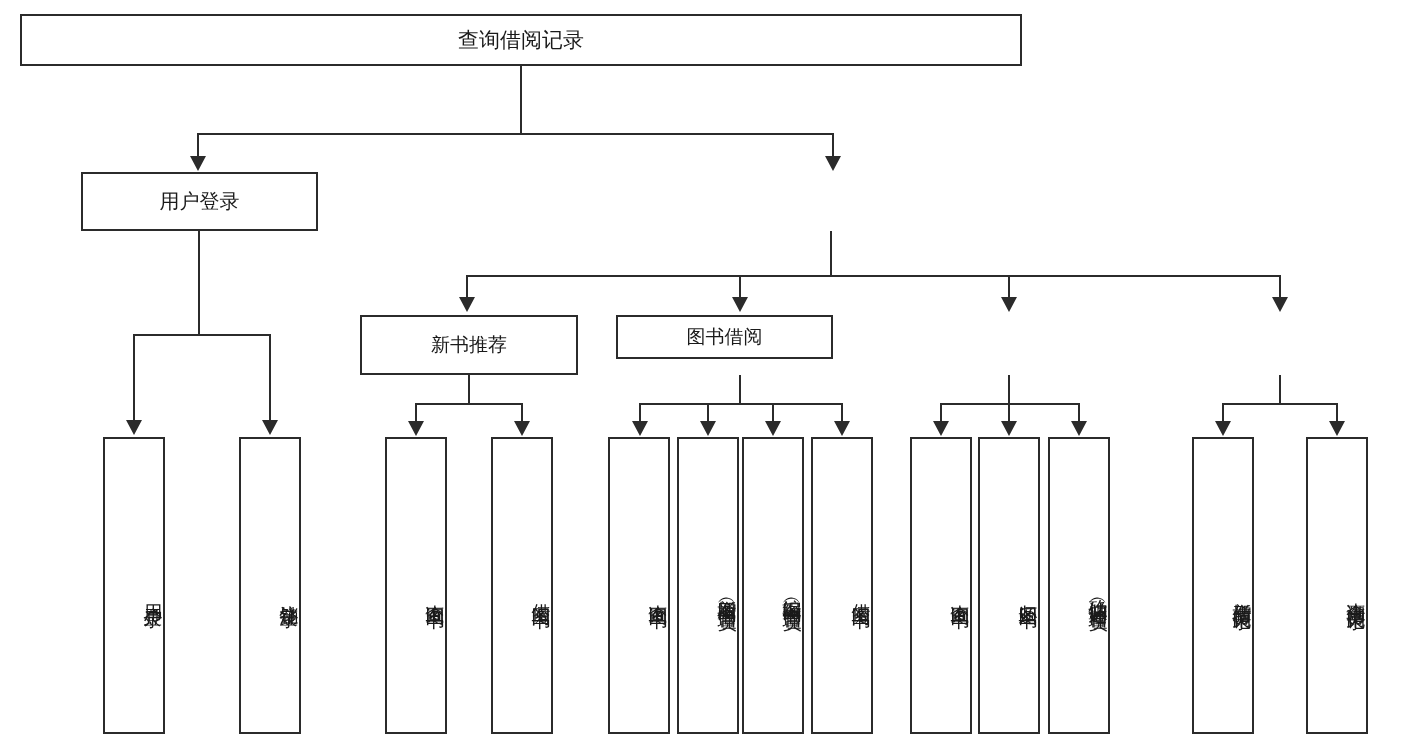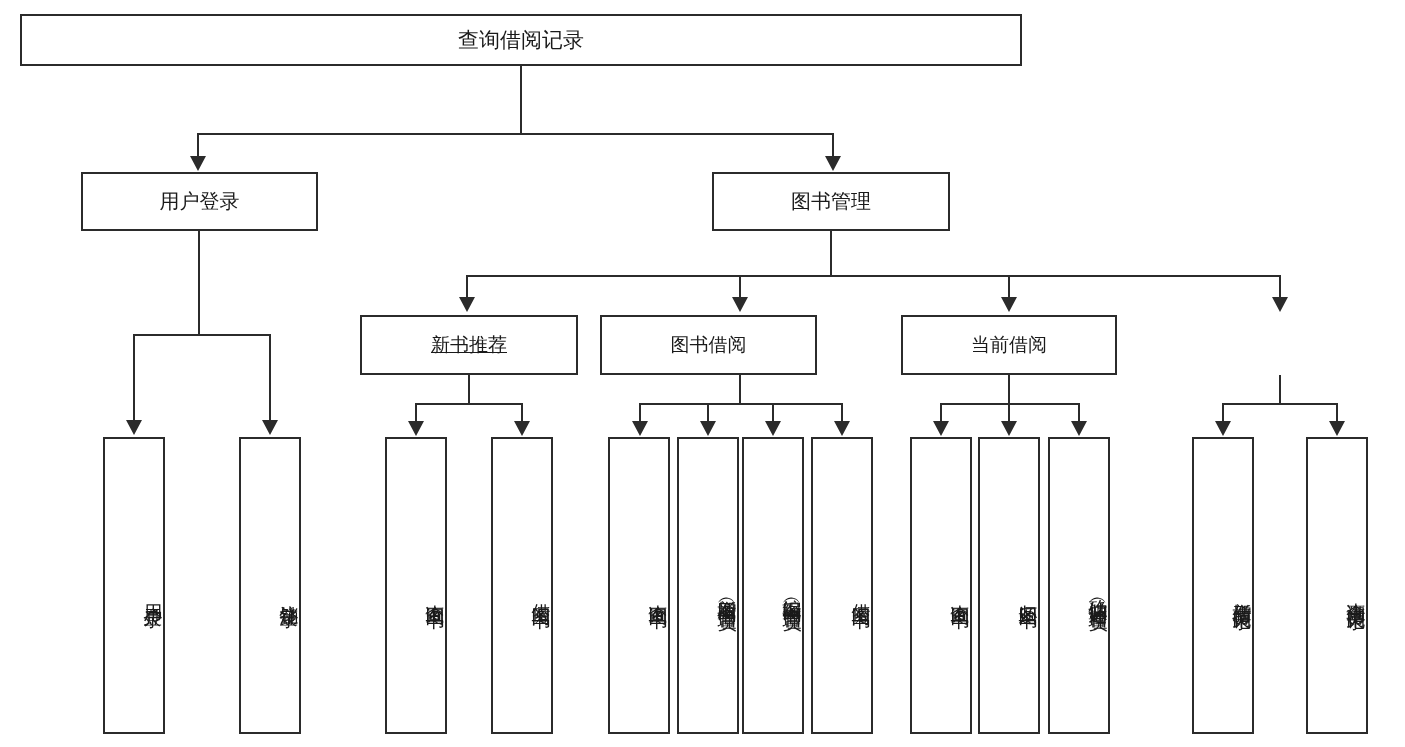--- a/index.html
+++ b/index.html
@@ -86,51 +86,45 @@
 
   <div class="edge h" style="left:197px; top:133px; width:637px;"></div>
 
   <div class="edge v" style="left:197px; top:133px; height:26px;"></div>
   <div class="arrow" style="left:190px; top:156px;"></div>
   <div class="edge v" style="left:832px; top:133px; height:26px;"></div>
   <div class="arrow" style="left:825px; top:156px;"></div>
 
   <div class="node lvl2" style="left:81px; top:172px; width:237px; height:59px;">
     <span>用户登录</span>
-  </div>
-  <div class="node lvl2" style="left:712px; top:172px; width:238px; height:59px;">
-    <span>图书管理</span>
   </div>
 
   <div class="edge v" style="left:198px; top:231px; height:104px;"></div>
   <div class="edge h" style="left:133px; top:334px; width:138px;"></div>
   <div class="edge v" style="left:133px; top:334px; height:87px;"></div>
   <div class="arrow" style="left:126px; top:420px;"></div>
   <div class="edge v" style="left:269px; top:334px; height:87px;"></div>
   <div class="arrow" style="left:262px; top:420px;"></div>
 
   <div class="edge v" style="left:830px; top:231px; height:45px;"></div>
   <div class="edge h" style="left:466px; top:275px; width:814px;"></div>
   <div class="edge v" style="left:466px; top:275px; height:24px;"></div>
   <div class="arrow" style="left:459px; top:297px;"></div>
   <div class="edge v" style="left:739px; top:275px; height:24px;"></div>
   <div class="arrow" style="left:732px; top:297px;"></div>
   <div class="edge v" style="left:1008px; top:275px; height:24px;"></div>
   <div class="arrow" style="left:1001px; top:297px;"></div>
   <div class="edge v" style="left:1279px; top:275px; height:24px;"></div>
   <div class="arrow" style="left:1272px; top:297px;"></div>
 
-  <div class="node lvl3" style="left:360px; top:315px; width:218px; height:60px;text-decoration:underline;">
+  <div class="node lvl3" style="left:360px; top:315px; width:218px; height:60px;">
     <span>新书推荐</span>
   </div>
-  <div class="node lvl3" style="left:600px; top:315px; width:217px; height:60px;align-items:center;">
+  <div class="node lvl3" style="left:616px; top:315px; width:217px; height:44px;align-items:center;">
     <span>图书借阅</span>
-  </div>
-  <div class="node lvl3" style="left:901px; top:315px; width:216px; height:60px;">
-    <span>当前借阅</span>
   </div>
 
   <div class="edge v" style="left:468px; top:375px; height:29px;"></div>
   <div class="edge h" style="left:415px; top:403px; width:108px;"></div>
   <div class="edge v" style="left:415px; top:403px; height:20px;"></div>
   <div class="arrow" style="left:408px; top:421px;"></div>
   <div class="edge v" style="left:521px; top:403px; height:20px;"></div>
   <div class="arrow" style="left:514px; top:421px;"></div>
 
   <div class="edge v" style="left:739px; top:375px; height:29px;"></div>

